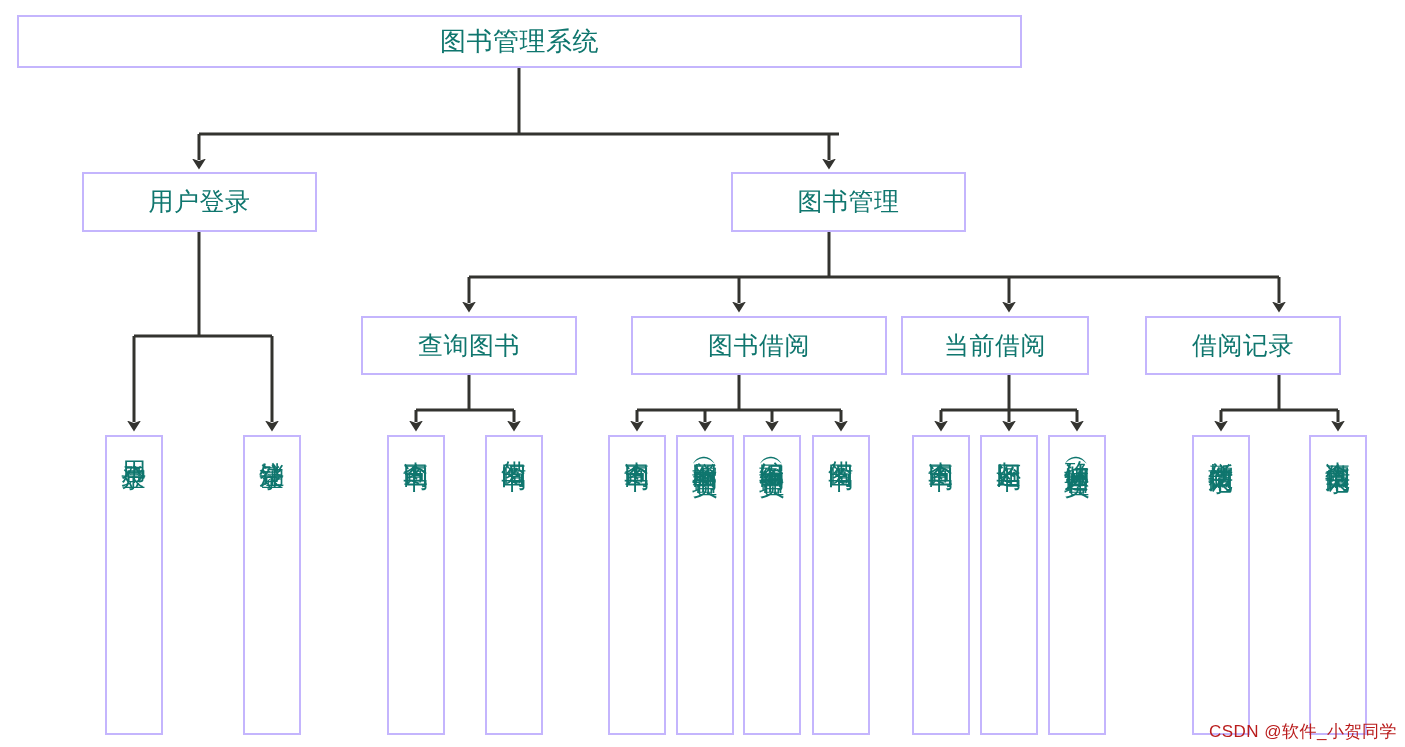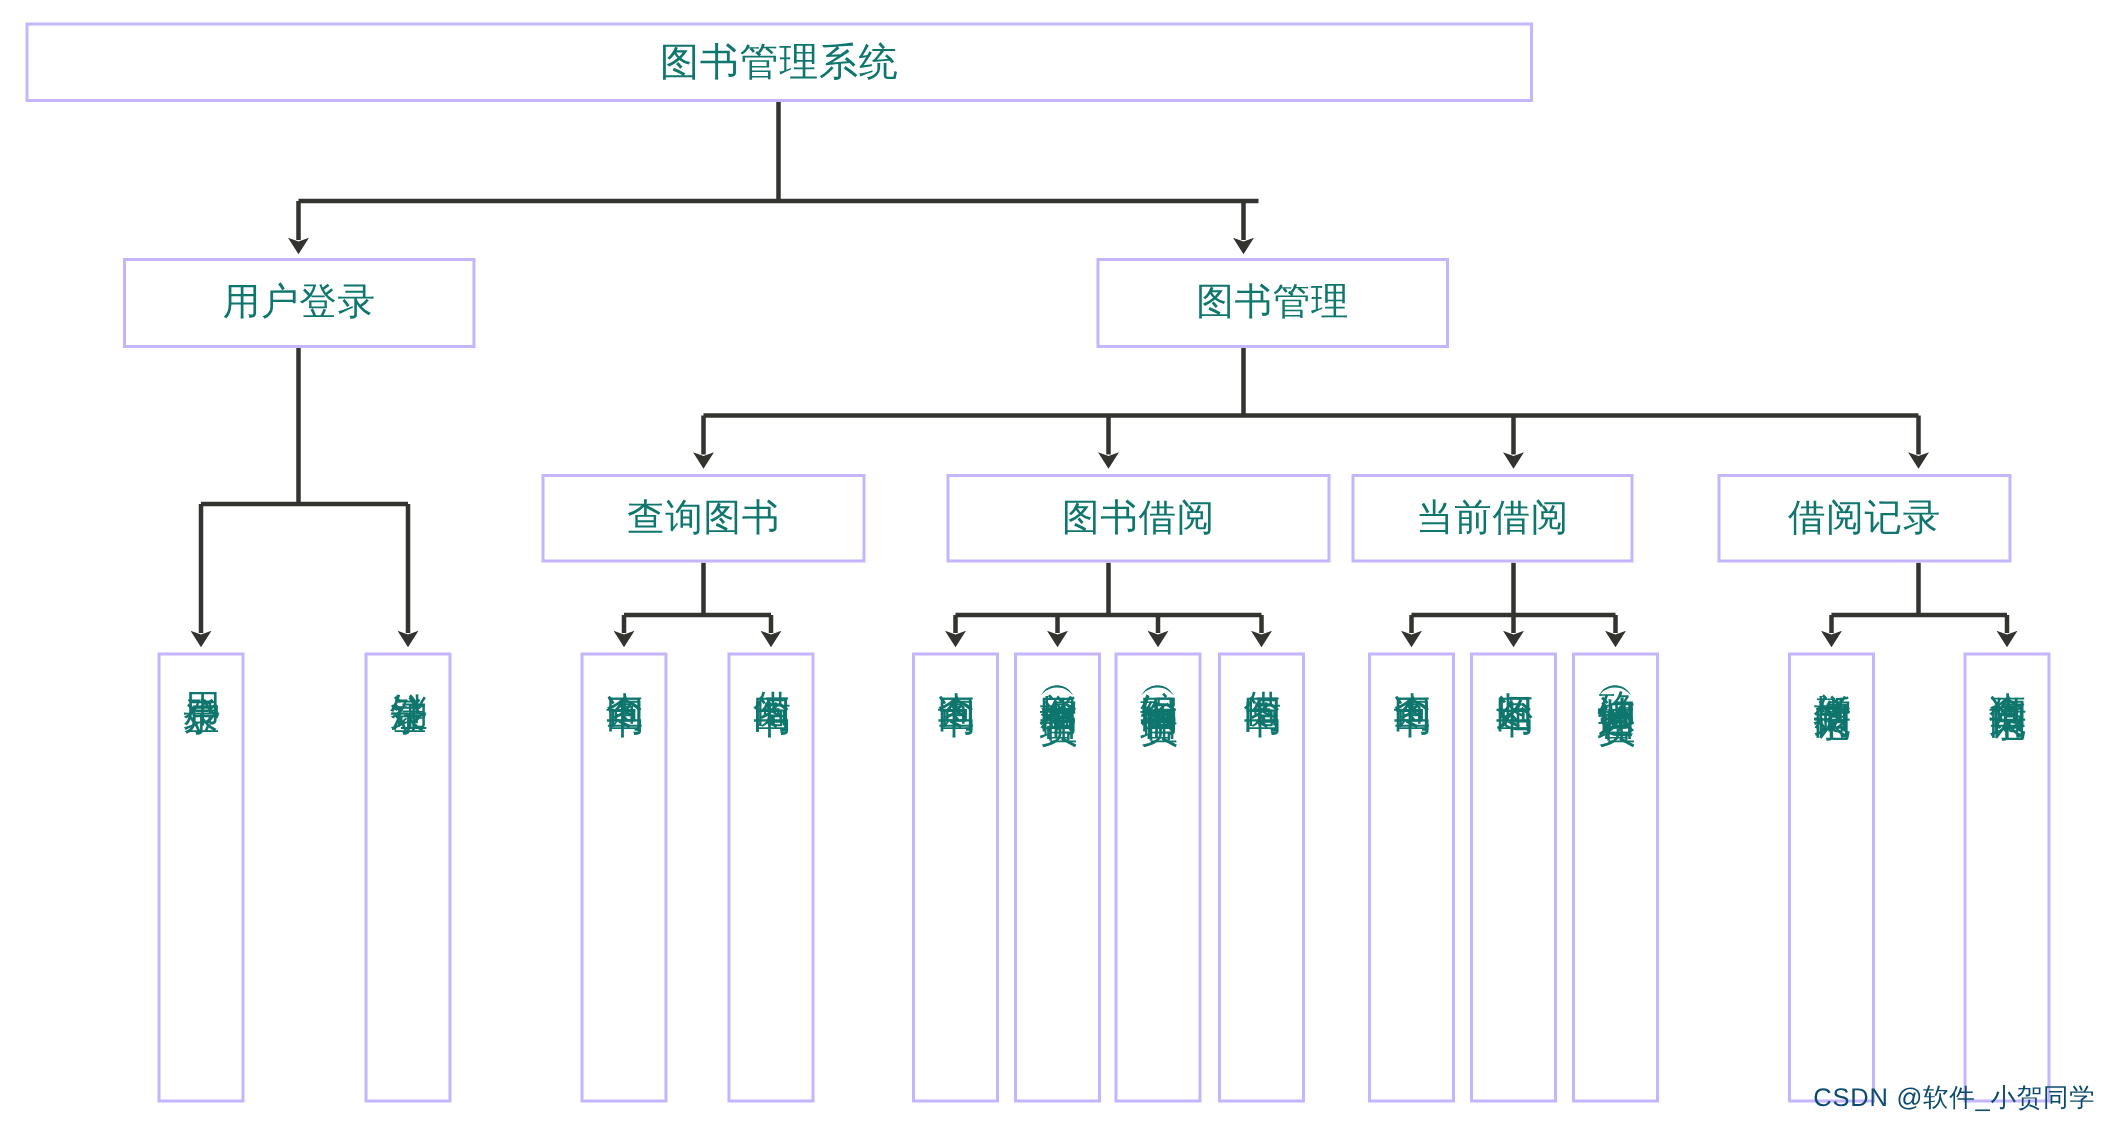--- a/index.html
+++ b/index.html
@@ -56,21 +56,21 @@
     font-size: 25px;
     line-height: 1.05;
     letter-spacing: 2px;
   }
   .node.root .label { font-size: 26px; }
   .watermark {
     position: absolute;
     right: 8px;
     bottom: 4px;
     font-size: 17px;
-    color: #0c4a6e;
+    color: #b91c1c;
     white-space: nowrap;
     letter-spacing: 0.5px;
   }
 </style>
 </head>
 <body>
 
 <div id="canvas">
 
   <svg class="wires" viewBox="0 0 1405 747">

